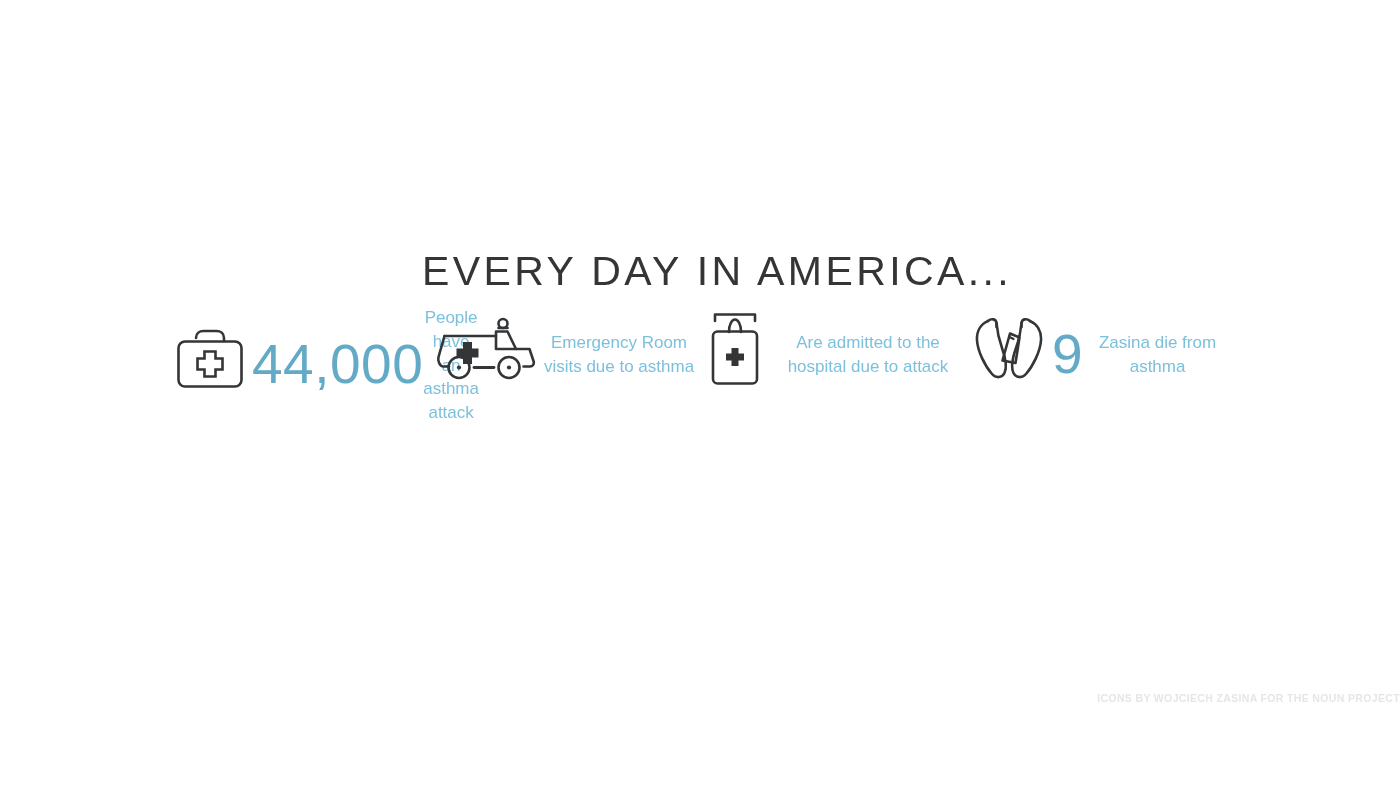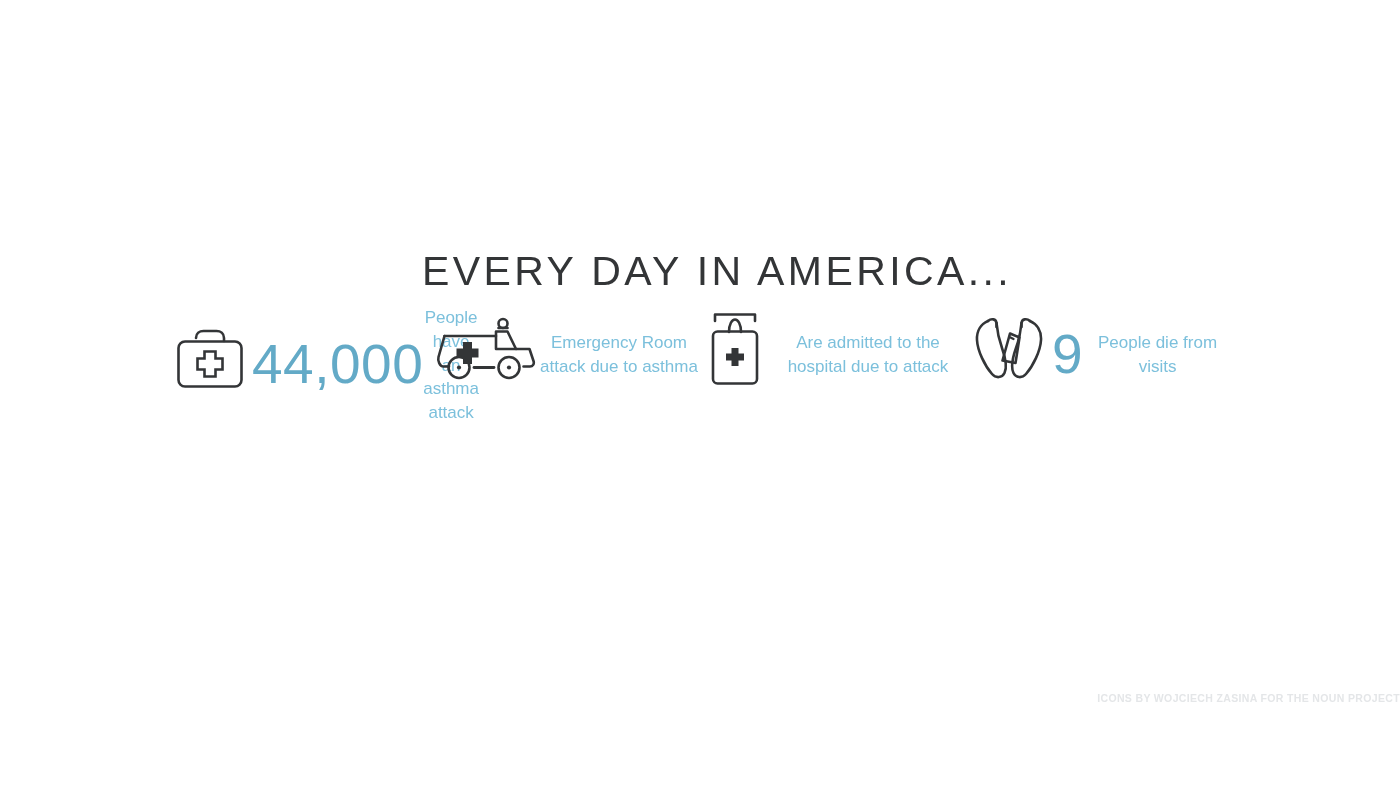--- a/index.html
+++ b/index.html
@@ -155,21 +155,21 @@
           <path d="M29 33 L38 33 L38 39.5 L44.5 39.5 L44.5 48.5 L38 48.5 L38 55 L29 55 L29 48.5 L22.5 48.5 L22.5 39.5 L29 39.5 Z" fill="#333537"></path>
 
           <circle cx="25" cy="58.5" r="10.5" stroke="#333537" stroke-width="2.6" fill="none"></circle>
           <circle cx="25" cy="58.5" r="2.1" fill="#333537"></circle>
           <circle cx="75" cy="58.5" r="10.5" stroke="#333537" stroke-width="2.6" fill="none"></circle>
           <circle cx="75" cy="58.5" r="2.1" fill="#333537"></circle>
 
           <path d="M40 58.5 L60 58.5" stroke="#333537" stroke-width="2.8" stroke-linecap="round"></path>
         </svg>
       </div>
-      <div class="stat-caption">Emergency Room attack due to asthma</div>
+      <div class="stat-caption">Emergency Room visits due to asthma</div>
     </div>
 
     <div class="stat-col">
       <div class="icon-box">
         <svg width="70" height="86" viewBox="0 0 70 86" fill="none" xmlns="http://www.w3.org/2000/svg">
 
           <path d="M15 15 L15 8.5 L55 8.5 L55 15" stroke="#333537" stroke-width="2.6" stroke-linecap="round" stroke-linejoin="round" fill="none"></path>
 
           <path d="M29 26 C29 18 32 13.5 35 13.5 C38 13.5 41 18 41 26" stroke="#333537" stroke-width="2.6" stroke-linecap="round" fill="none"></path>
 
@@ -189,21 +189,21 @@
           <path d="M22 13 C25.5 10 30 11 30.5 15 L30.5 19" stroke="#333537" stroke-width="2.6" stroke-linecap="round" fill="none"></path>
 
           <path d="M64 13 C71 16 75.5 23 75 32 C74.5 43 67 58 60 66 C56 70.5 50 70 47.5 65 C45 60 46.5 50 50 40 C53 31.5 55 21 55.5 15" stroke="#333537" stroke-width="2.6" stroke-linecap="round" stroke-linejoin="round" fill="none"></path>
           <path d="M64 13 C60.5 10 56 11 55.5 15 L55.5 19" stroke="#333537" stroke-width="2.6" stroke-linecap="round" fill="none"></path>
 
           <path d="M44 25.5 L53.5 29.5 L49.5 55 L36.5 52.5 Z" stroke="#333537" stroke-width="2.6" stroke-linejoin="round" fill="none"></path>
           <path d="M44.5 29.5 L47.5 31" stroke="#333537" stroke-width="2.2" stroke-linecap="round"></path>
         </svg>
       </div>
       <div class="stat-number">9</div>
-      <div class="stat-caption">People die from visits</div>
+      <div class="stat-caption">Zasina die from asthma</div>
     </div>
 
   </div>
 
   <div class="credit-wrap">
     <div class="credit">Icons by Wojciech Zasina for the Noun Project</div>
   </div>
 
 </div>
 

